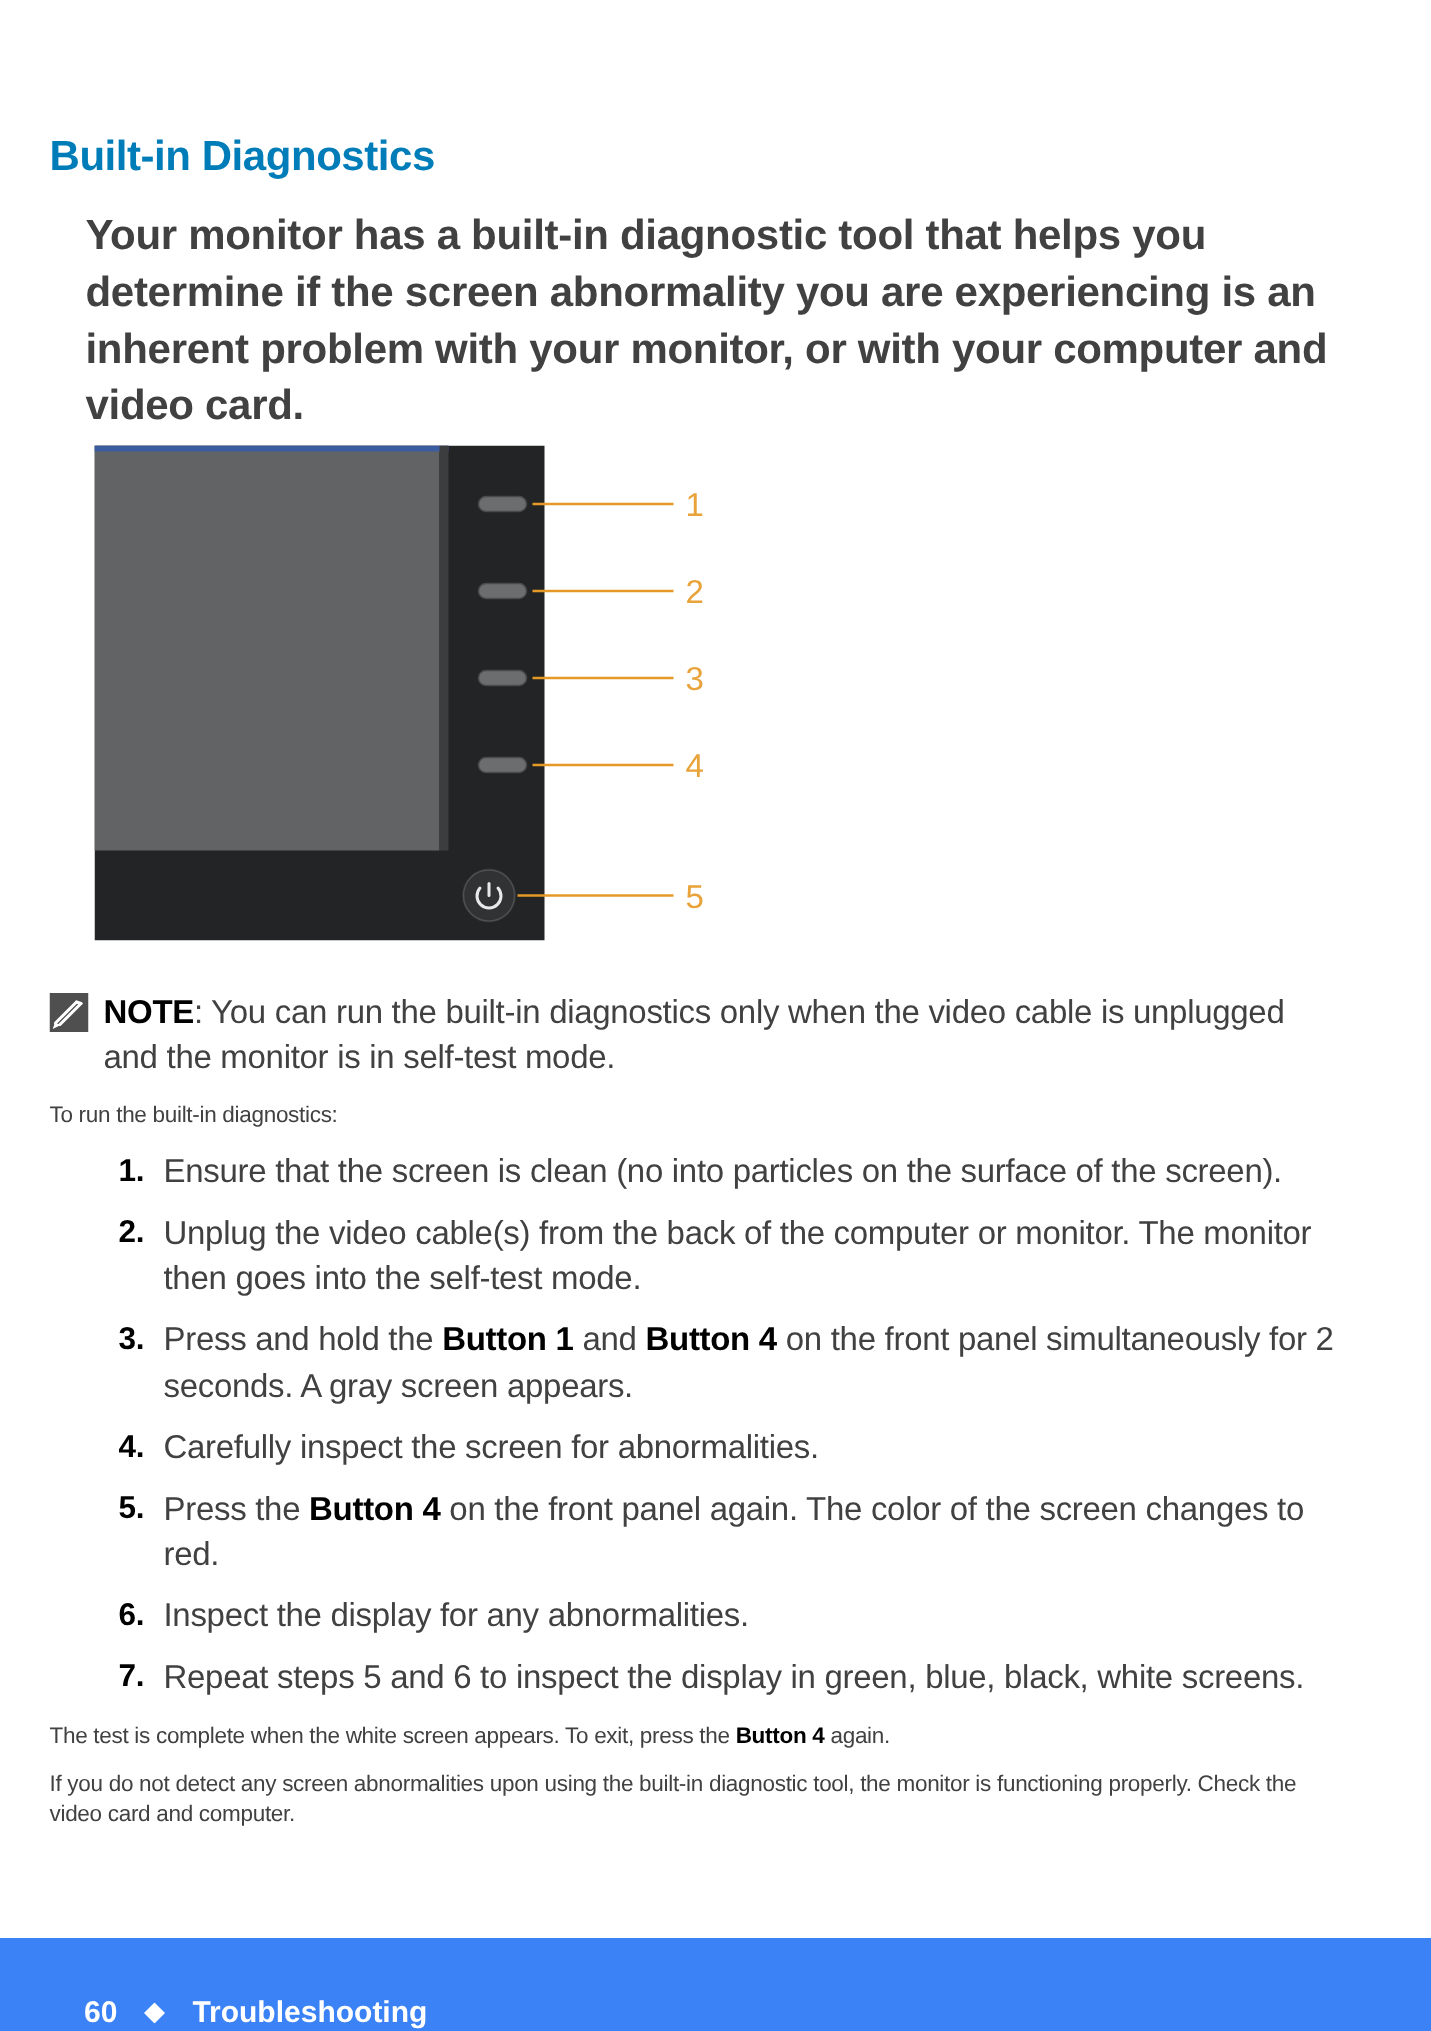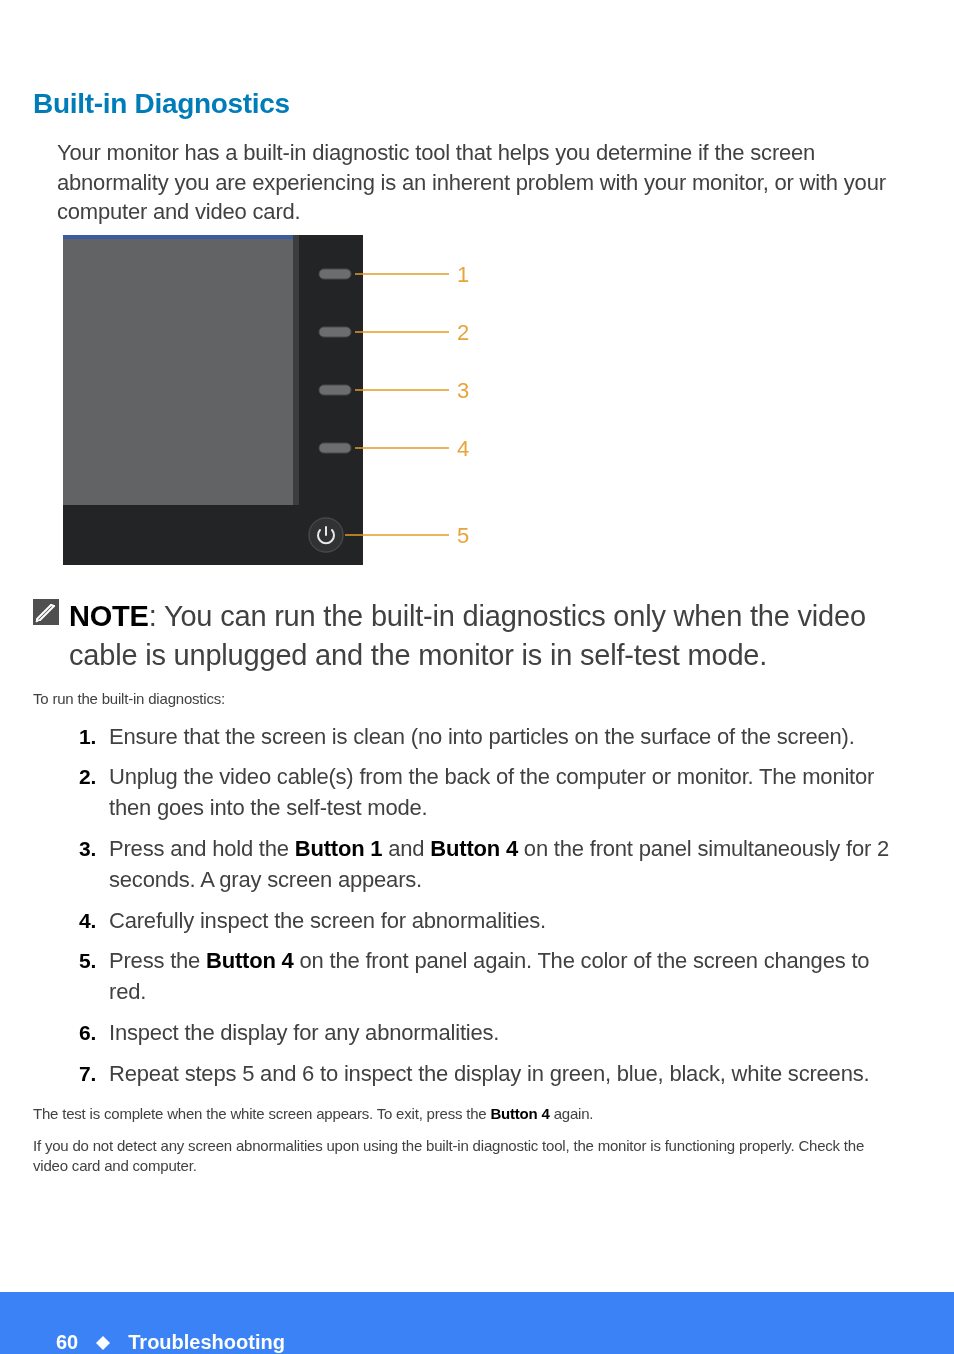--- a/index.html
+++ b/index.html
@@ -7,42 +7,42 @@
   .page { width: 954px; height: 1354px; position: relative; }
   .content { padding: 88px 62px 0 33px; color: #414141; }
   h2.heading {
     color: #007DB8;
     font-size: 28px;
     font-weight: 700;
     margin-bottom: 18px;
     letter-spacing: -0.3px;
   }
   .intro {
-    font-size: 22px;
+    font-size: 28px;
     line-height: 1.35;
     color: #414141;
     margin-left: 24px;
     margin-bottom: 8px;
-    font-weight: 400;
+    font-weight: 700;
     letter-spacing: -0.2px;
   }
   .diagram-wrap { margin-left: 30px; margin-top: 6px; margin-bottom: 28px; }
 
   .note-row {
     display: flex;
     align-items: flex-start;
     margin-bottom: 14px;
   }
   .note-icon {
     flex: 0 0 auto;
     margin-right: 10px;
     margin-top: 2px;
   }
   .note-text {
-    font-size: 29px;
+    font-size: 22px;
     line-height: 1.35;
     color: #414141;
     letter-spacing: -0.2px;
     padding-right: 4px;
   }
   .note-text .bold, .bold { font-weight: 700; color: #000; }
 
   .body-p {
     font-size: 15px;
     line-height: 1.35;

